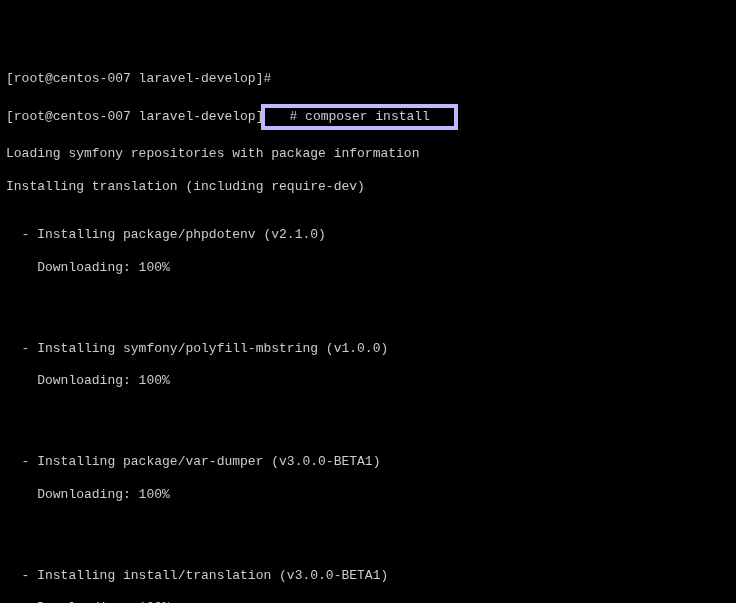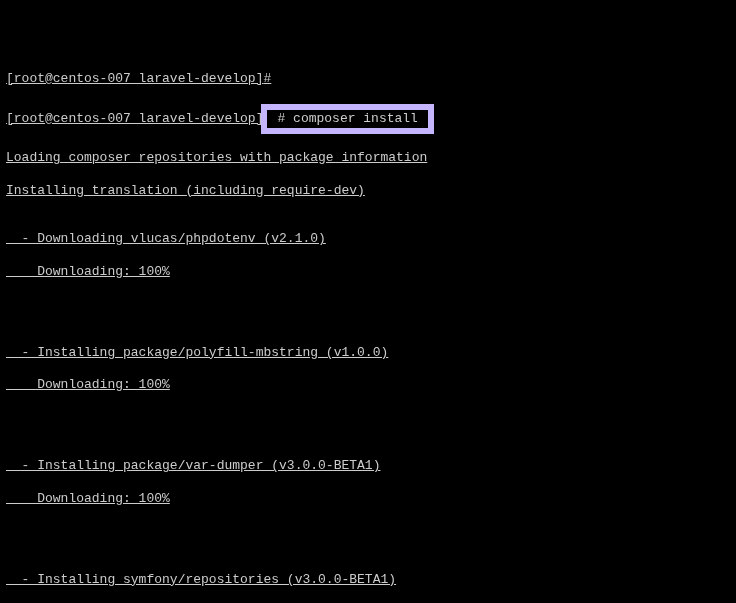--- a/index.html
+++ b/index.html
@@ -8,52 +8,52 @@
       color: #ccc;
       font-family: "Courier New", monospace;
       font-size: 13px;
       line-height: 1.25;
       padding: 6px;
       width: 736px;
       height: 603px;
       overflow: hidden;
       white-space: pre;
     }
-    .term-line { white-space: pre; text-decoration: underline; }
+    .term-line { white-space: pre; }
     .highlight-box {
-      border: 6px solid #c4b5fd;
+      border: 4px solid #c4b5fd;
       display: inline-block;
-      padding: 1px 10px;
+      padding: 1px 24px;
       margin-left: -2px;
     }
     .blank { height: 16px; }
   </style>
 </head>
 <body>
 
 
 
 <div class="term-line"><span>[root@centos-007 laravel-develop]</span><span>#</span></div>
 <div class="term-line"><span>[root@centos-007 laravel-develop]</span><span class="highlight-box"><span>#</span> <span>composer install</span></span></div>
-<div class="term-line">Loading composer repositories with package information</div>
+<div class="term-line">Loading symfony repositories with package information</div>
 <div class="term-line">Installing translation (including require-dev)</div>
 
-<div class="term-line">  - Downloading vlucas/phpdotenv (v2.1.0)</div>
+<div class="term-line">  - Installing package/phpdotenv (v2.1.0)</div>
 <div class="term-line">    Downloading: 100%</div>
 <div class="blank"></div>
 
-<div class="term-line">  - Installing package/polyfill-mbstring (v1.0.0)</div>
+<div class="term-line">  - Installing symfony/polyfill-mbstring (v1.0.0)</div>
 <div class="term-line">    Downloading: 100%</div>
 <div class="blank"></div>
 
 <div class="term-line">  - Installing package/var-dumper (v3.0.0-BETA1)</div>
 <div class="term-line">    Downloading: 100%</div>
 <div class="blank"></div>
 
-<div class="term-line">  - Installing symfony/repositories (v3.0.0-BETA1)</div>
+<div class="term-line">  - Installing install/translation (v3.0.0-BETA1)</div>
 <div class="term-line">    Downloading: 100%</div>
 
 
 
 
 
 
 
 
 

